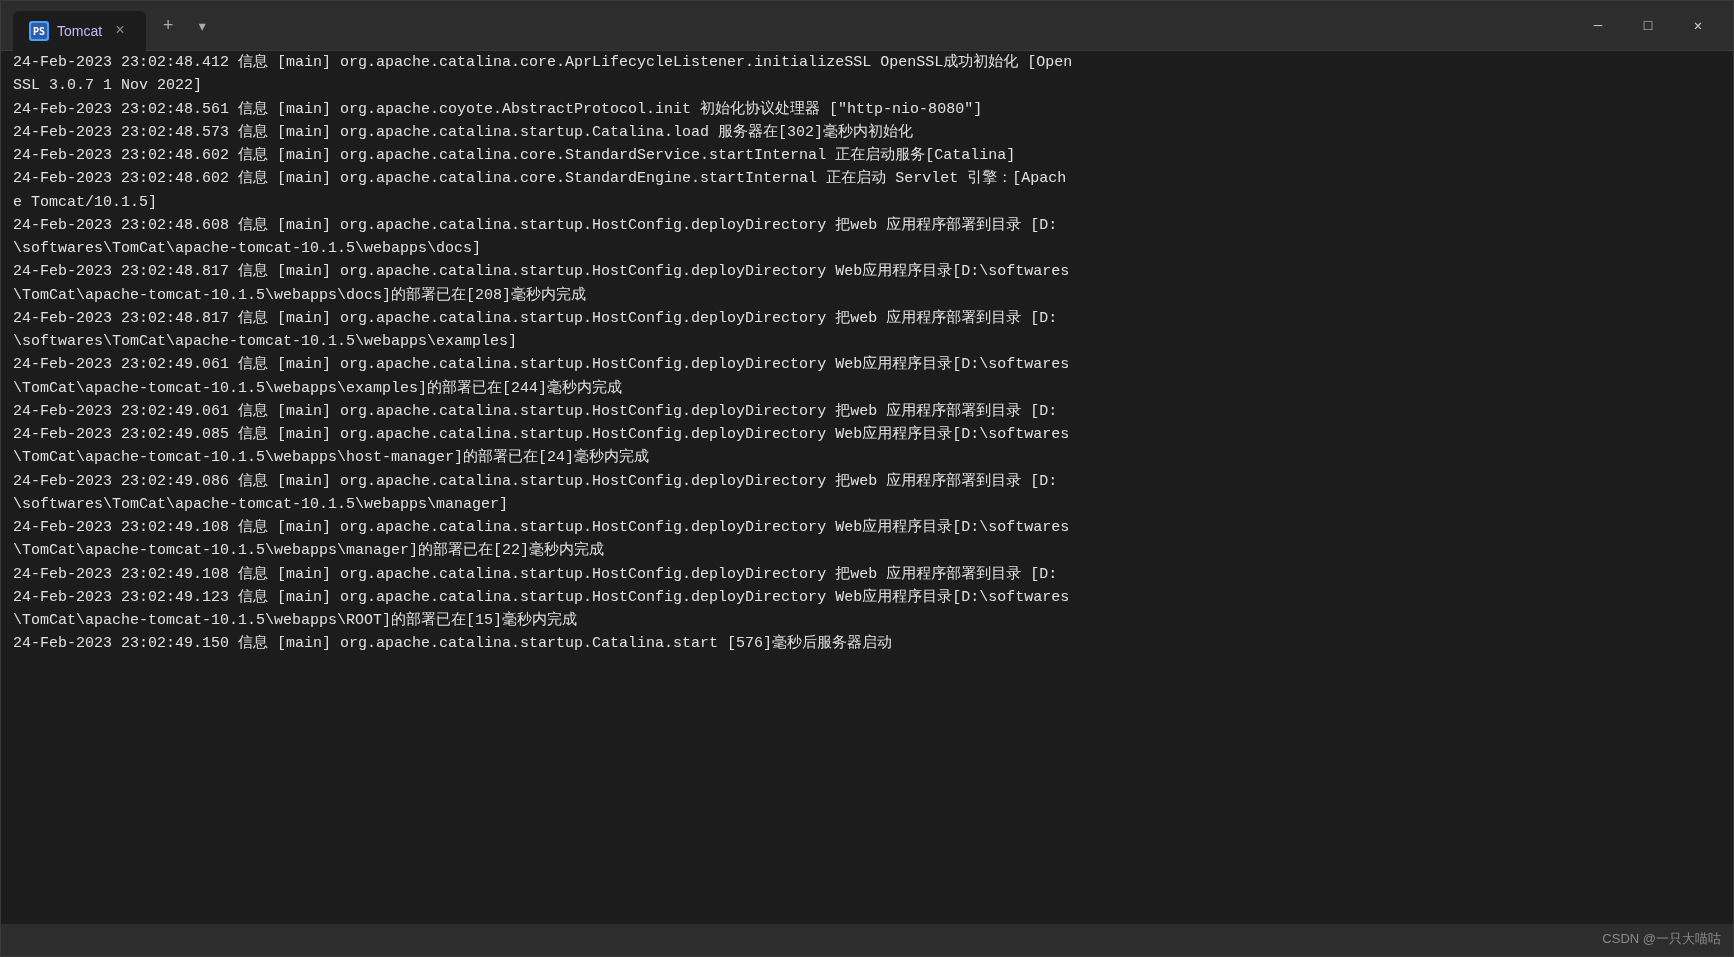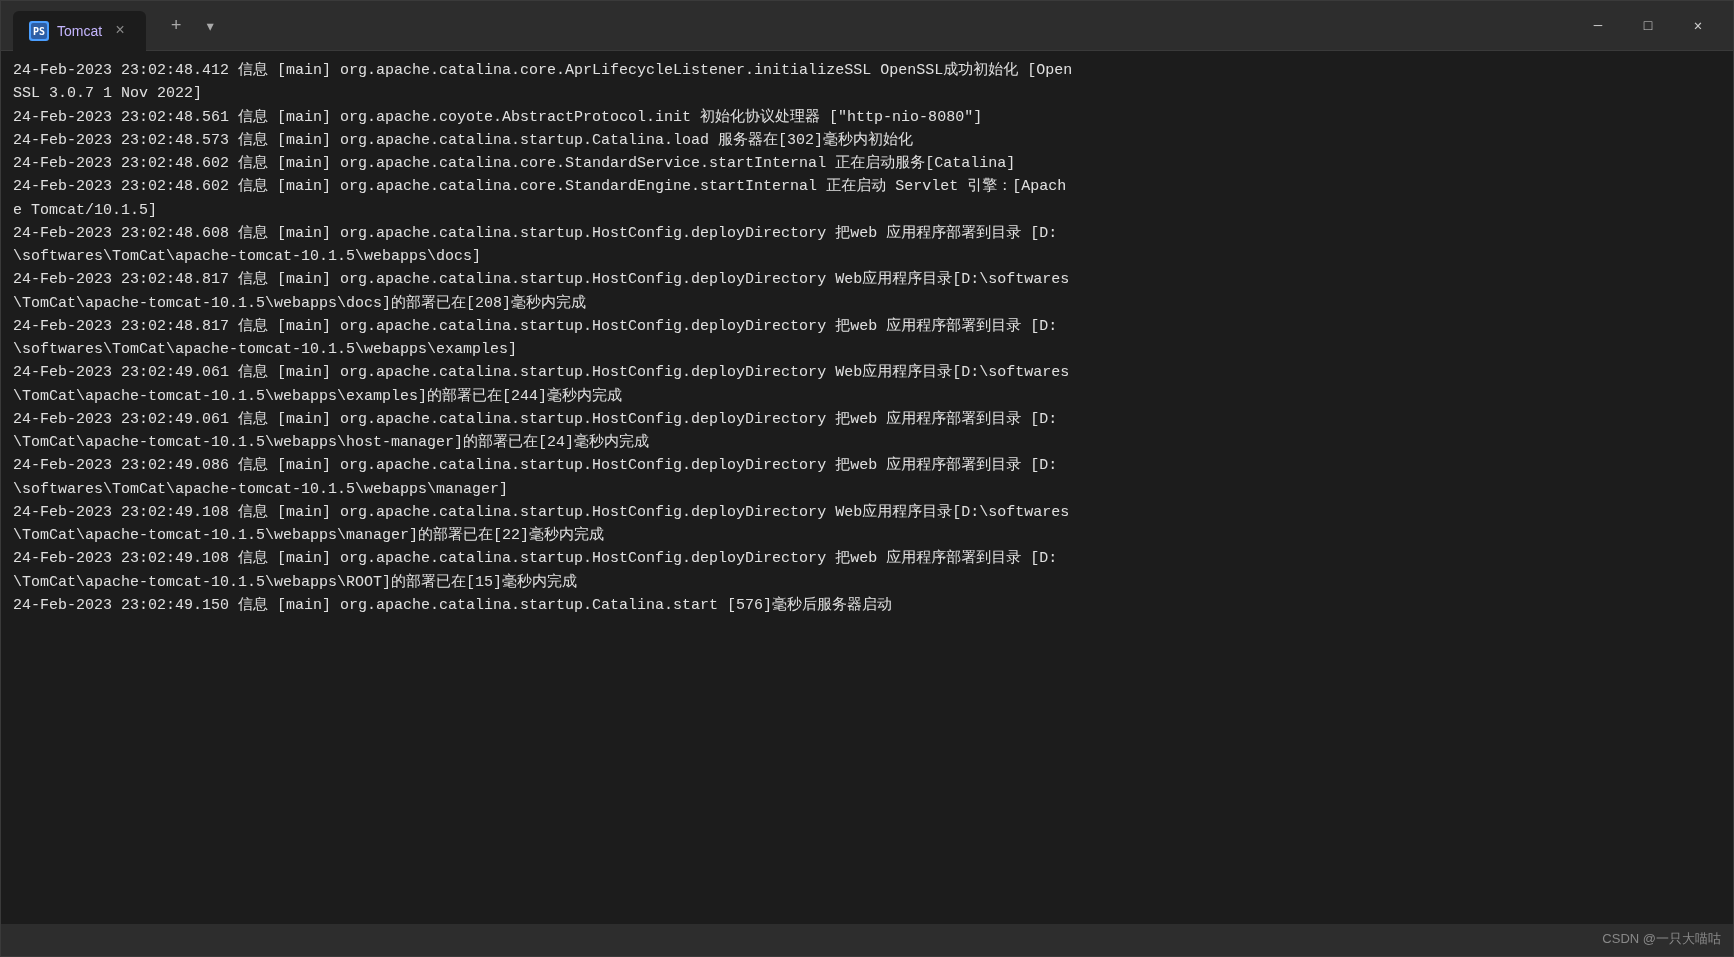--- a/index.html
+++ b/index.html
@@ -32,21 +32,20 @@
       align-items: center;
       padding: 0 12px;
       border-bottom: 1px solid #3a3a3a;
       flex-shrink: 0;
       position: relative;
     }
 
     .title-bar-left {
       display: flex;
       align-items: center;
-      gap: 8px;
       flex: 1;
     }
 
     .app-icon {
       width: 20px;
       height: 20px;
       background: #4a9eff;
       border-radius: 3px;
       display: flex;
       align-items: center;
@@ -118,21 +117,21 @@
       align-items: center;
       justify-content: center;
       cursor: pointer;
       color: #ccc;
       font-size: 14px;
     }
 
     .terminal-body {
       flex: 1;
       background: #1c1c1c;
-      padding: 8px 12px;
+      padding: 0 12px;
       overflow-y: auto;
       color: #e0e0e0;
       font-size: 15px;
       line-height: 1.55;
     }
 
     .log-line {
       white-space: pre-wrap;
       word-break: break-all;
       font-family: 'Consolas', 'Courier New', monospace;
@@ -198,26 +197,28 @@
       <div class="log-line">e Tomcat/10.1.5]</div>
       <div class="log-line">24-Feb-2023 23:02:48.608 信息 [main] org.apache.catalina.startup.HostConfig.deployDirectory 把web 应用程序部署到目录 [D:</div>
       <div class="log-line">\softwares\TomCat\apache-tomcat-10.1.5\webapps\docs]</div>
       <div class="log-line">24-Feb-2023 23:02:48.817 信息 [main] org.apache.catalina.startup.HostConfig.deployDirectory Web应用程序目录[D:\softwares</div>
       <div class="log-line">\TomCat\apache-tomcat-10.1.5\webapps\docs]的部署已在[208]毫秒内完成</div>
       <div class="log-line">24-Feb-2023 23:02:48.817 信息 [main] org.apache.catalina.startup.HostConfig.deployDirectory 把web 应用程序部署到目录 [D:</div>
       <div class="log-line">\softwares\TomCat\apache-tomcat-10.1.5\webapps\examples]</div>
       <div class="log-line">24-Feb-2023 23:02:49.061 信息 [main] org.apache.catalina.startup.HostConfig.deployDirectory Web应用程序目录[D:\softwares</div>
       <div class="log-line">\TomCat\apache-tomcat-10.1.5\webapps\examples]的部署已在[244]毫秒内完成</div>
       <div class="log-line">24-Feb-2023 23:02:49.061 信息 [main] org.apache.catalina.startup.HostConfig.deployDirectory 把web 应用程序部署到目录 [D:</div>
+      <div class="log-line">24-Feb-2023 23:02:49.085 信息 [main] org.apache.catalina.startup.HostConfig.deployDirectory Web应用程序目录[D:\softwares</div>
       <div class="log-line">\TomCat\apache-tomcat-10.1.5\webapps\host-manager]的部署已在[24]毫秒内完成</div>
       <div class="log-line">24-Feb-2023 23:02:49.086 信息 [main] org.apache.catalina.startup.HostConfig.deployDirectory 把web 应用程序部署到目录 [D:</div>
       <div class="log-line">\softwares\TomCat\apache-tomcat-10.1.5\webapps\manager]</div>
       <div class="log-line">24-Feb-2023 23:02:49.108 信息 [main] org.apache.catalina.startup.HostConfig.deployDirectory Web应用程序目录[D:\softwares</div>
       <div class="log-line">\TomCat\apache-tomcat-10.1.5\webapps\manager]的部署已在[22]毫秒内完成</div>
       <div class="log-line">24-Feb-2023 23:02:49.108 信息 [main] org.apache.catalina.startup.HostConfig.deployDirectory 把web 应用程序部署到目录 [D:</div>
+      <div class="log-line">24-Feb-2023 23:02:49.123 信息 [main] org.apache.catalina.startup.HostConfig.deployDirectory Web应用程序目录[D:\softwares</div>
       <div class="log-line">\TomCat\apache-tomcat-10.1.5\webapps\ROOT]的部署已在[15]毫秒内完成</div>
       <div class="log-line">24-Feb-2023 23:02:49.150 信息 [main] org.apache.catalina.startup.Catalina.start [576]毫秒后服务器启动</div>
     </div>
 
   <div class="status-bar">
     <span class="watermark">CSDN @一只大喵咕</span>
   </div>
 </div>
 
 </body></html>

